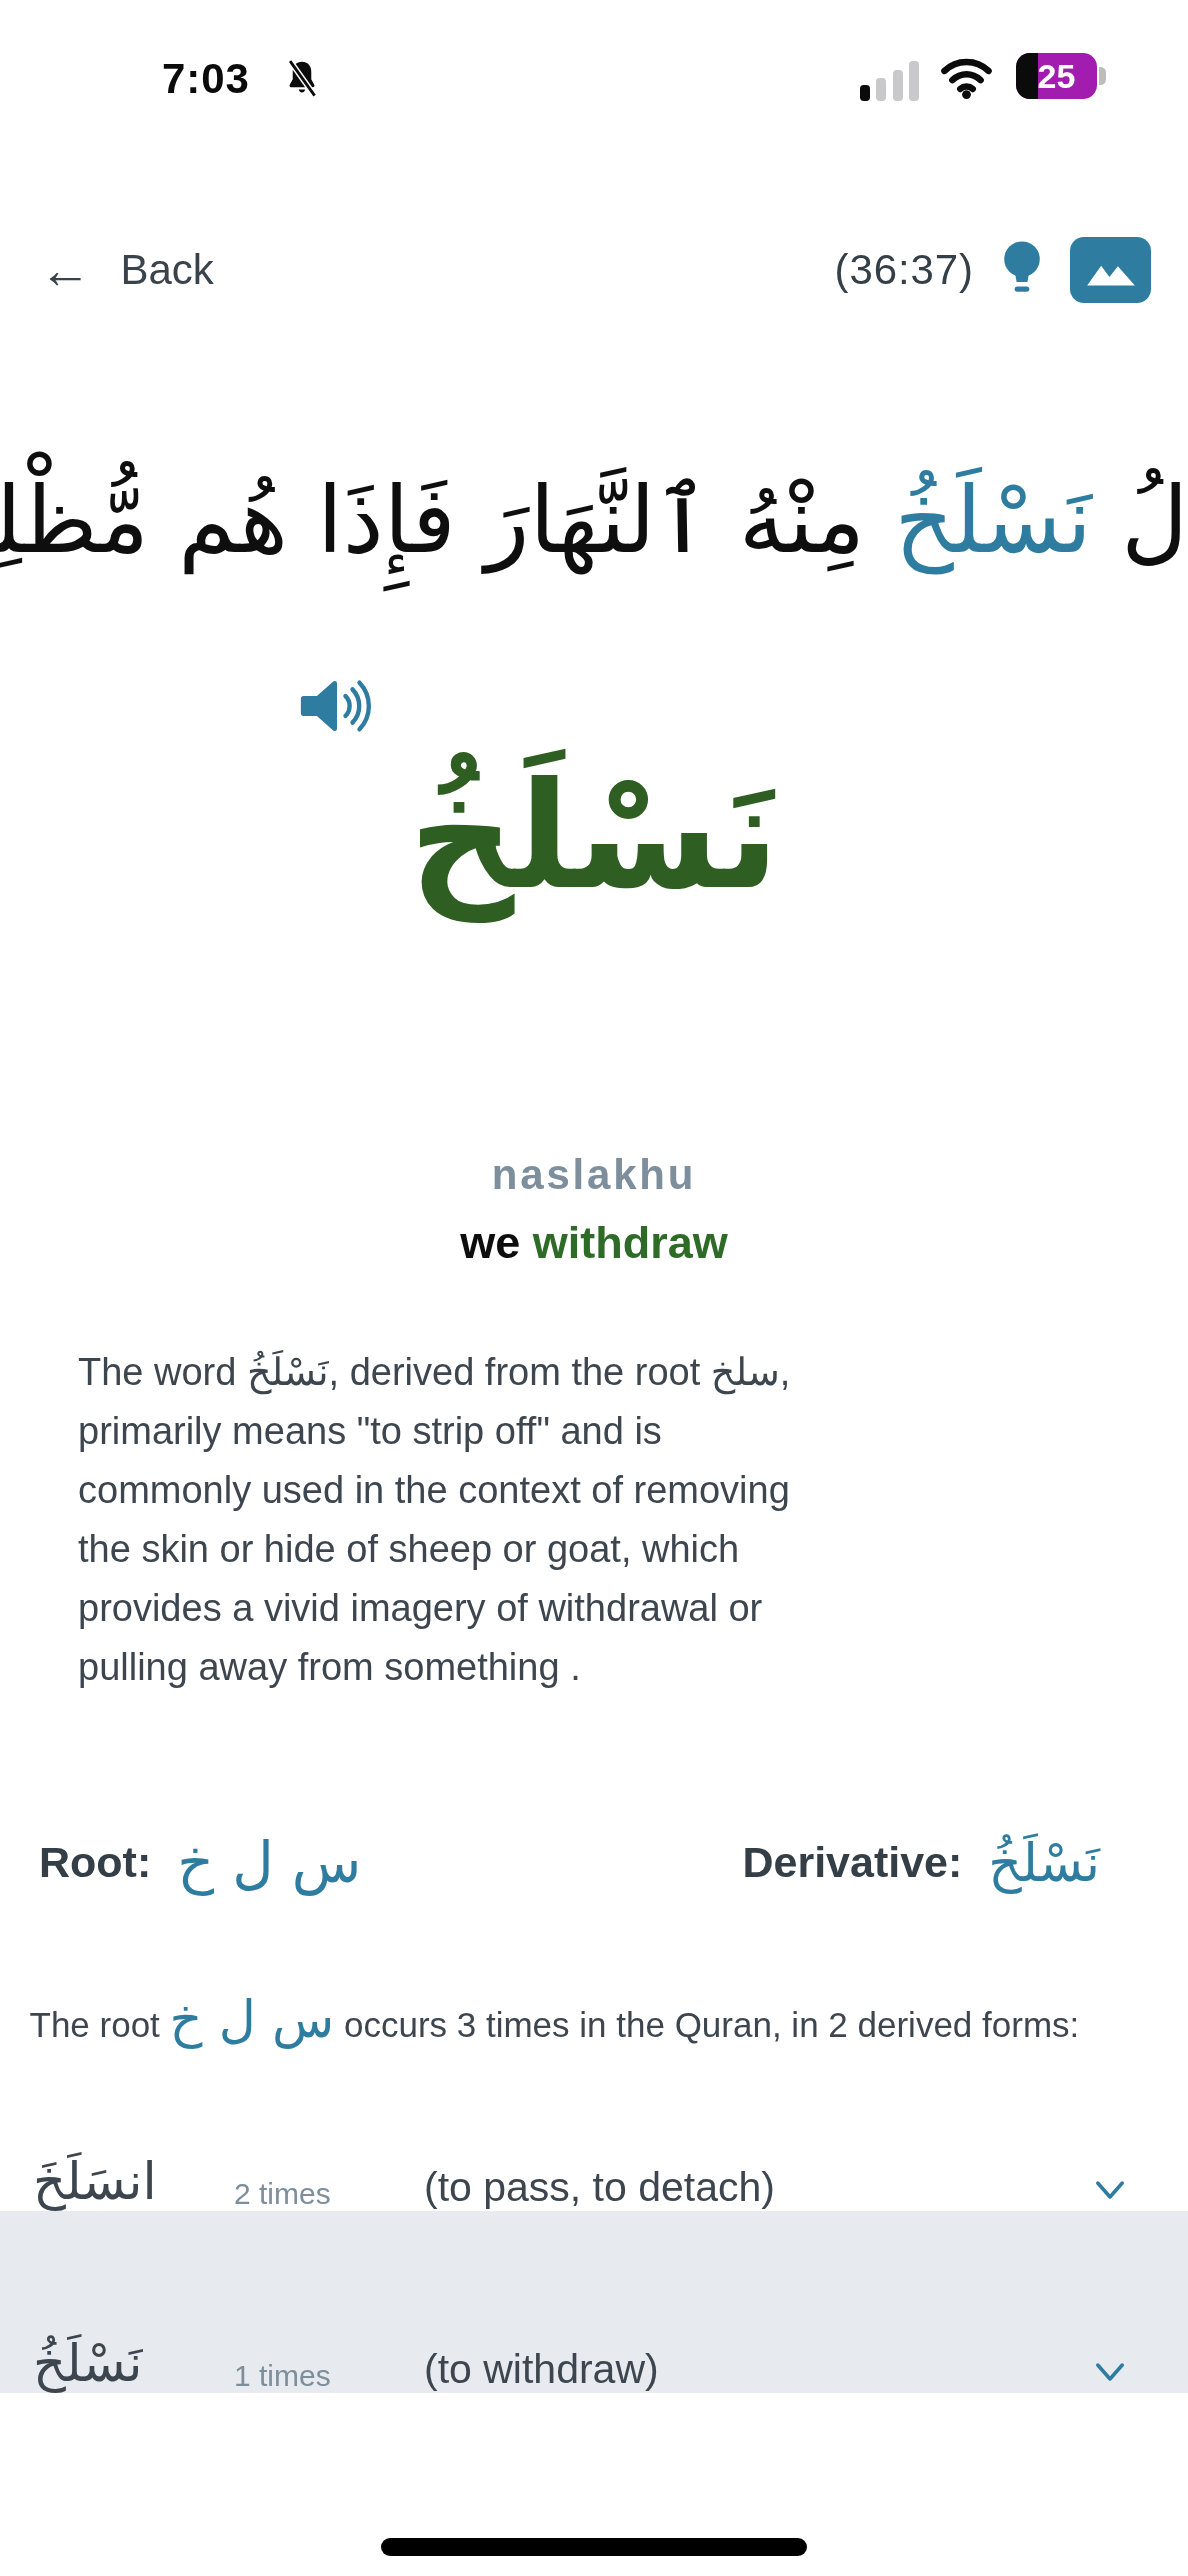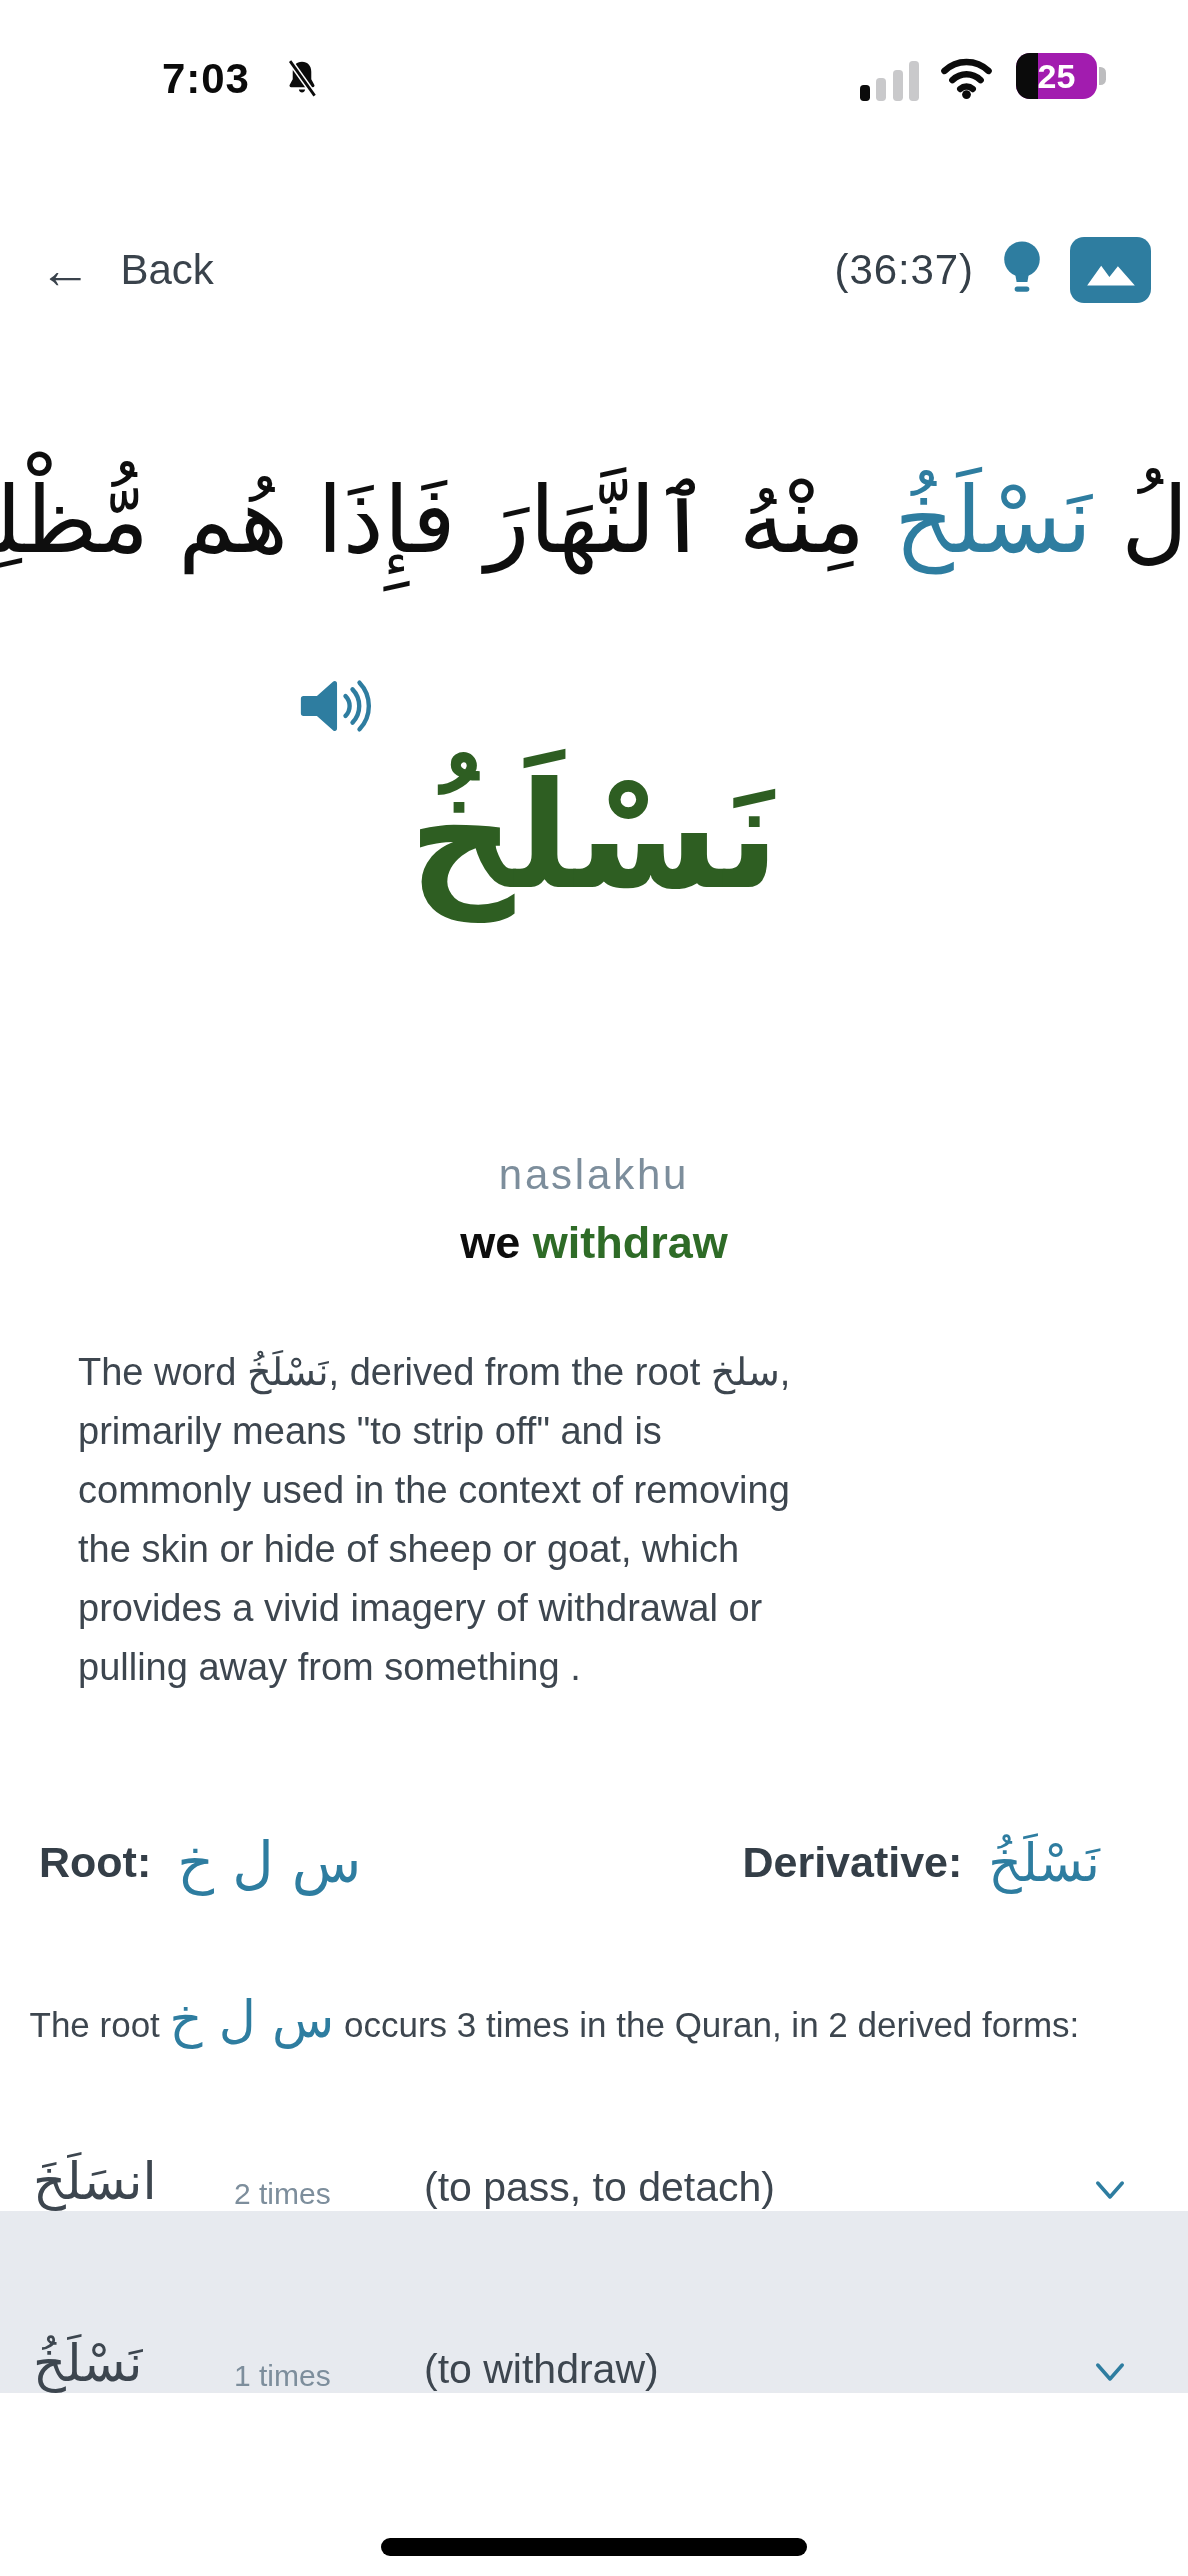--- a/index.html
+++ b/index.html
@@ -68,21 +68,21 @@
   .verse-line .hl { color:#2e7da0; }
 
   .word-area { position:relative; height:405px; }
   .speaker-wrap { position:absolute; left:297px; top:26px; width:76px; height:70px; }
   .big-word {
     padding-top:74px; text-align:center;
     font-size:147px; line-height:1.6; color:#2e5e22; font-weight:700;
   }
 
   .translit {
-    margin-top:101px; text-align:center; font-size:42px; font-weight:400;
+    margin-top:101px; text-align:center; font-size:42px; font-weight:700;
     color:#7d8e9c; letter-spacing:2.8px;
   }
   .translation { margin-top:18.4px; text-align:center; font-size:45px; font-weight:700; }
   .translation .t-we { color:#0d0d0d;margin-top:40px; }
   .translation .t-main { color:#2e6b27; }
 
   .description { margin:74px 55px 0 78px; }
   .desc-line { font-size:38px; line-height:59px; color:#3d464f; }
 
   .root-row {

